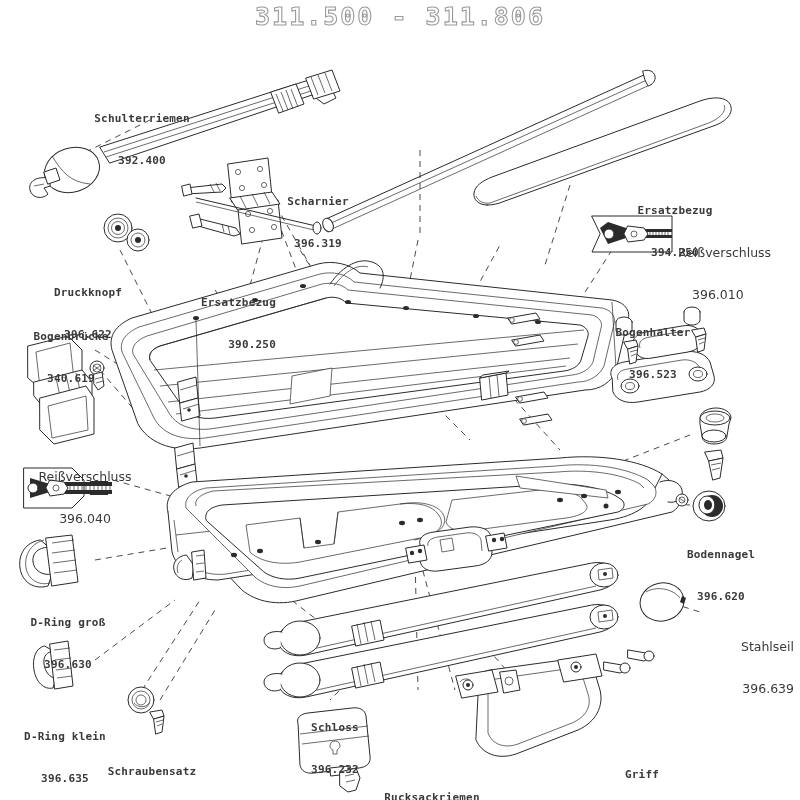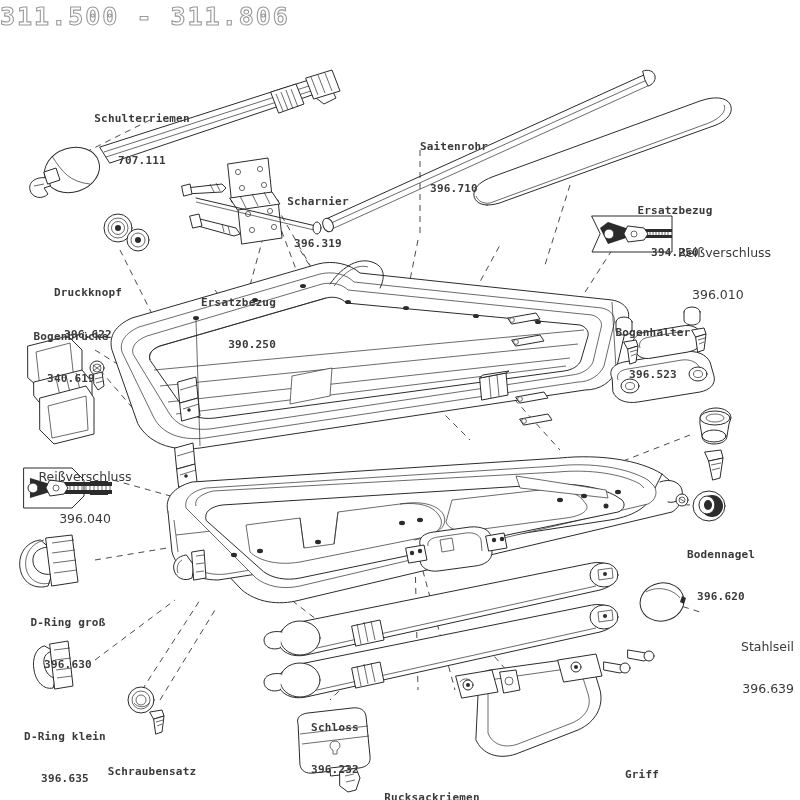--- a/index.html
+++ b/index.html
@@ -7,21 +7,21 @@
        font-family:"DejaVu Sans Mono","Liberation Mono",monospace;}
   #stage{position:relative;width:800px;height:800px;background:#fff;}
   svg#art{position:absolute;left:0;top:0;width:800px;height:800px;}
   .lbl{position:absolute;text-align:center;color:#3a3a3a;
        font-family:"DejaVu Sans Mono","Liberation Mono",monospace;
        font-size:11px;font-weight:bold;line-height:14px;
        letter-spacing:0.2px;white-space:pre;}
   .lbl.sans{font-family:"DejaVu Sans","Liberation Sans",sans-serif;
             font-weight:normal;font-size:12.5px;letter-spacing:0;}
   .lbl .n{display:block;}
-  #title{position:absolute;left:0;top:2px;width:800px;text-align:left;
+  #title{position:absolute;left:0;top:2px;width:800px;text-align:center;
          font-family:"DejaVu Sans Mono","Liberation Mono",monospace;
          font-size:25px;font-weight:bold;letter-spacing:2px;
          color:#ffffff;
          -webkit-text-stroke:1.1px #9a9a9a;
          text-shadow:0 0 0 #fff;}
 </style>
 </head>
 <body>
 
 <div id="stage">
@@ -424,27 +424,23 @@
         <path class="sf" d="M692 330 L704 328 L706 334 L696 337 Z"></path>
         <path class="sf" d="M696 337 L706 334 L704 350 L698 352 Z"></path>
         <path class="thin" d="M698 340 L705 338 M699 344 L704 342"></path>
       </g>
     </g>
 
   </svg>
 
   <div class="lbl" style="left:82px;top:84px;width:120px;">
     <span class="n">Schulterriemen</span>
-    <span class="n">707.111</span>
-  </div>
-
-  <div class="lbl" style="left:404px;top:112px;width:100px;">
-    <span class="n">Saitenrohr</span>
-    <span class="n">396.710</span>
-  </div>
+    <span class="n">392.400</span>
+  </div>
+
 
   <div class="lbl" style="left:270px;top:167px;width:96px;">
     <span class="n">Scharnier</span>
     <span class="n">396.319</span>
   </div>
 
   <div class="lbl" style="left:620px;top:176px;width:110px;">
     <span class="n">Ersatzbezug</span>
     <span class="n">394.250</span>
   </div>

